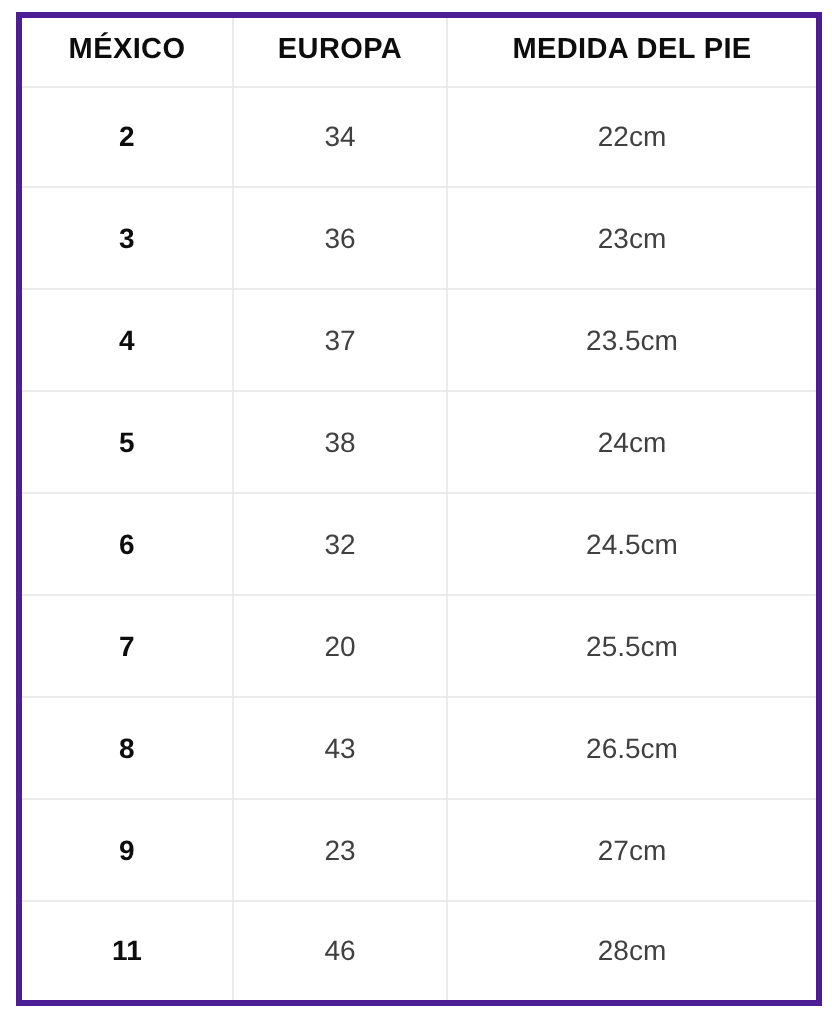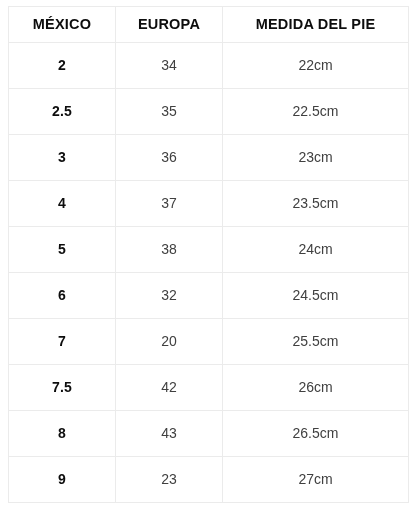--- a/index.html
+++ b/index.html
@@ -30,21 +30,21 @@
     width: 400px;
     height: 497px;
   }
 
   table.size-table {
     width: 400px;
     height: 497px;
     border-collapse: collapse;
     table-layout: fixed;
     background: #ffffff;
-    border: 1px solid #4c1d95;
+    border: 3px solid #4c1d95;
   }
 
   table.size-table col.col-mexico  { width: 107px; }
   table.size-table col.col-europa  { width: 107px; }
   table.size-table col.col-medida  { width: 186px; }
 
   table.size-table th,
   table.size-table td {
     border: 1px solid #ebebeb;
     text-align: center;
@@ -95,25 +95,20 @@
           <th>MEDIDA DEL PIE</th>
         </tr>
       </thead>
       <tbody>
           <tr>
             <td class="cell-mexico">2</td>
             <td class="cell-europa">34</td>
             <td class="cell-medida">22cm</td>
           </tr>
           <tr>
-            <td class="cell-mexico">2.5</td>
-            <td class="cell-europa">35</td>
-            <td class="cell-medida">22.5cm</td>
-          </tr>
-          <tr>
             <td class="cell-mexico">3</td>
             <td class="cell-europa">36</td>
             <td class="cell-medida">23cm</td>
           </tr>
           <tr>
             <td class="cell-mexico">4</td>
             <td class="cell-europa">37</td>
             <td class="cell-medida">23.5cm</td>
           </tr>
           <tr>
@@ -125,31 +120,31 @@
             <td class="cell-mexico">6</td>
             <td class="cell-europa">32</td>
             <td class="cell-medida">24.5cm</td>
           </tr>
           <tr>
             <td class="cell-mexico">7</td>
             <td class="cell-europa">20</td>
             <td class="cell-medida">25.5cm</td>
           </tr>
           <tr>
-            <td class="cell-mexico">7.5</td>
-            <td class="cell-europa">42</td>
-            <td class="cell-medida">26cm</td>
-          </tr>
-          <tr>
             <td class="cell-mexico">8</td>
             <td class="cell-europa">43</td>
             <td class="cell-medida">26.5cm</td>
           </tr>
           <tr>
             <td class="cell-mexico">9</td>
             <td class="cell-europa">23</td>
             <td class="cell-medida">27cm</td>
           </tr>
+          <tr>
+            <td class="cell-mexico">11</td>
+            <td class="cell-europa">46</td>
+            <td class="cell-medida">28cm</td>
+          </tr>
         </tbody>
     </table>
   </div>
 
 </div>
 
 </body></html>

